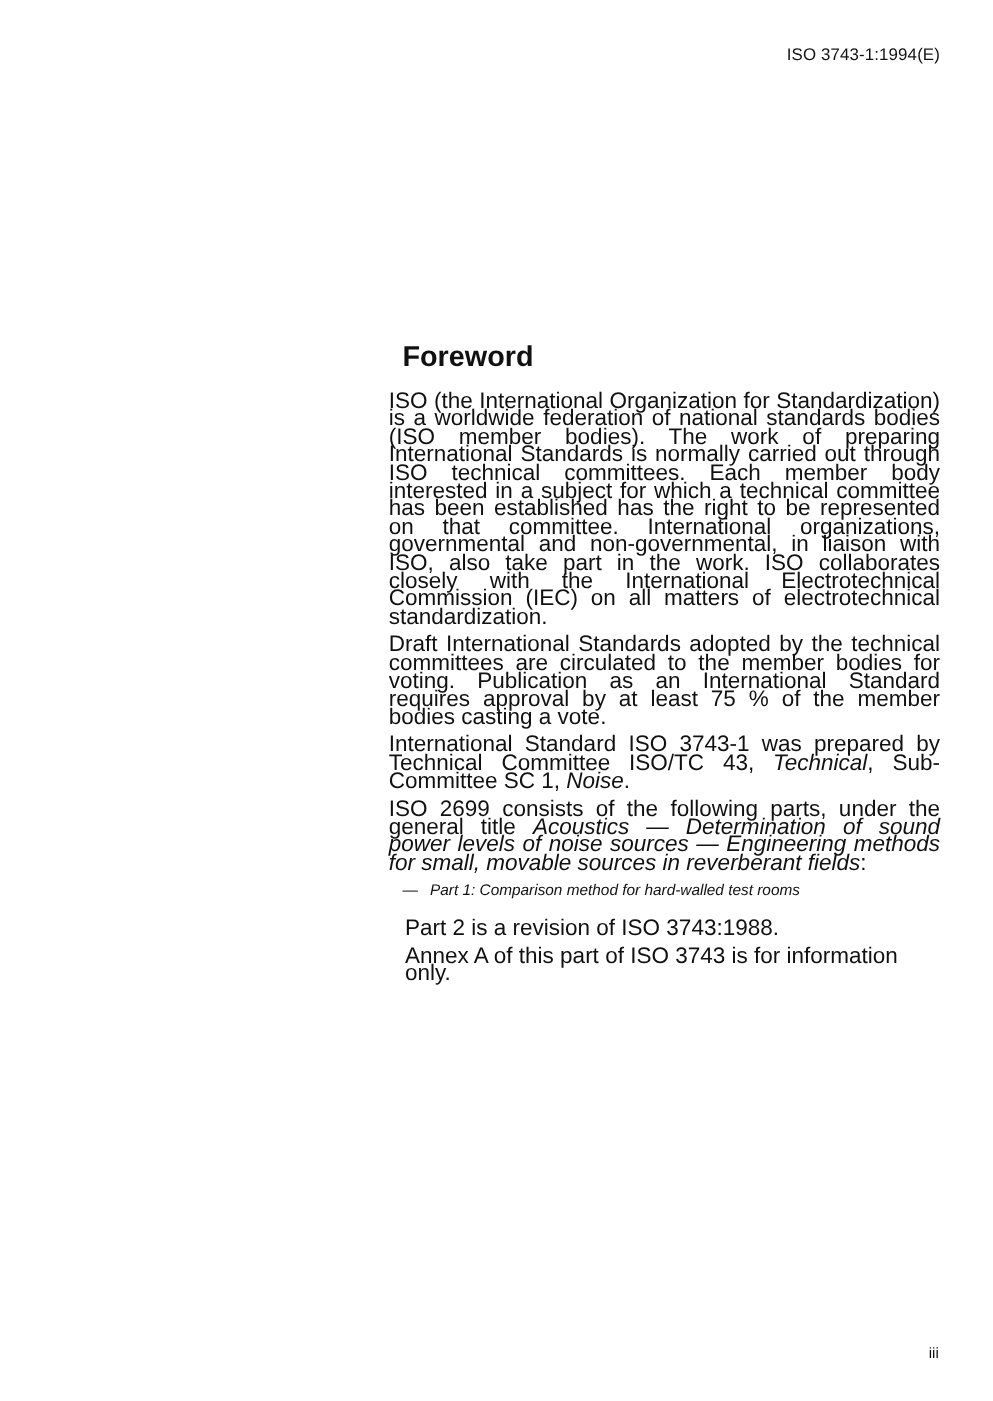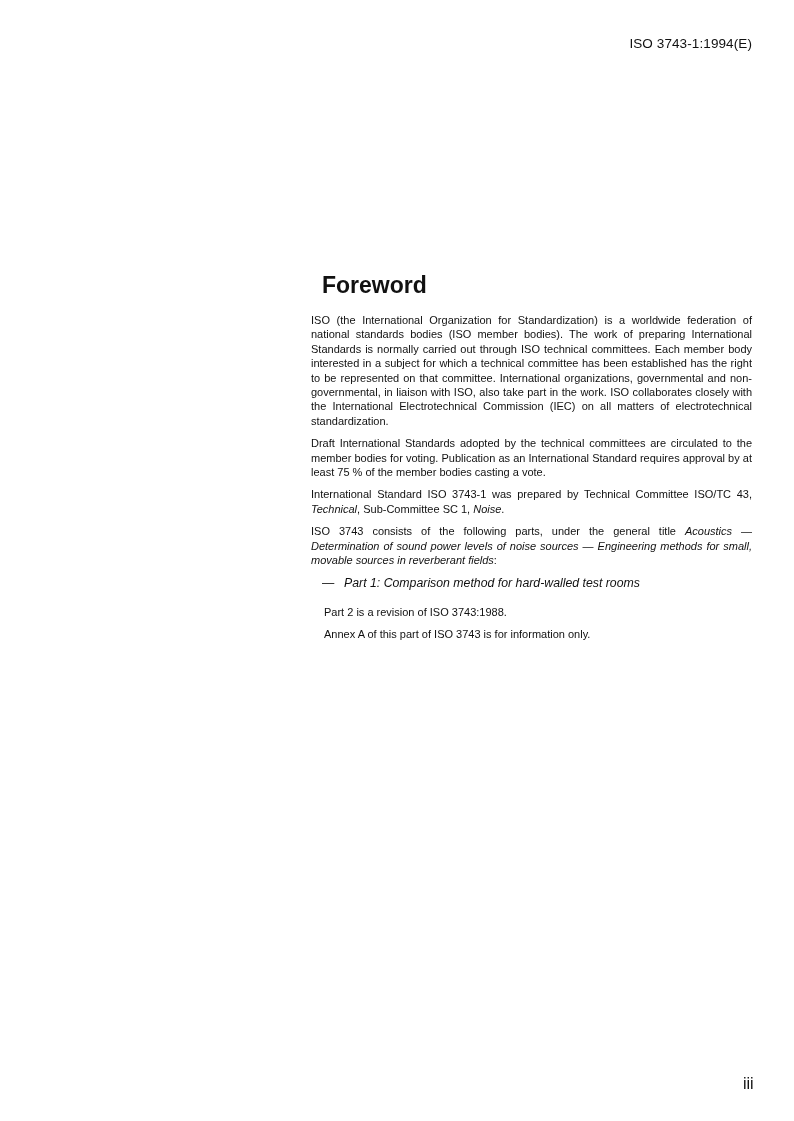--- a/index.html
+++ b/index.html
@@ -1,43 +1,43 @@
 <!DOCTYPE html>
 <html><head>
 <meta charset="utf-8">
 <style>
   html, body { margin: 0; padding: 0; background: #ffffff; }
   body { width: 794px; height: 1121px; position: relative; overflow: hidden;
          font-family: "Liberation Sans", sans-serif; color: #111111; }
   .header-id { position: absolute; top: 36px; right: 42px; font-weight: normal; font-size: 13.5px; letter-spacing: 0.1px; }
   .content { position: absolute; left: 311px; top: 272px; width: 441px; }
   .title { font-size: 23px; font-weight: bold; margin: 0 0 14px 11px; }
-  p { font-size: 11px; line-height: 14.4px; margin: 0 0 8px 0; text-align: justify; }
+  p { font-size: 18px; line-height: 14.4px; margin: 0 0 8px 0; text-align: justify; }
   p.nojust { text-align: left; margin-left: 13px; }
   .list { margin: 8px 0 10px 0; padding: 0; list-style: none; }
   .list li { font-size: 12.3px; line-height: 14.4px; font-style: italic; margin: 0 0 15px 11px; }
   .list li .dash { display: inline-block; width: 22px; font-style: normal; }
   i { font-style: italic; }
-  .page-num { position: absolute; top: 1075px; left: 743px; font-size: 16px; }
+  .page-num { position: absolute; top: 1075px; left: 743px; font-size: 12px; }
 </style>
 </head>
 <body>
 
 <div class="header-id">ISO 3743-1:1994(E)</div>
 
 <div class="content">
   <h1 class="title">Foreword</h1>
 
   <p>ISO (the International Organization for Standardization) is a worldwide federation of national standards bodies (ISO member bodies). The work of preparing International Standards is normally carried out through ISO technical committees. Each member body interested in a subject for which a technical committee has been established has the right to be represented on that committee. International organizations, governmental and non-governmental, in liaison with ISO, also take part in the work. ISO collaborates closely with the International Electrotechnical Commission (IEC) on all matters of electrotechnical standardization.</p>
 
   <p>Draft International Standards adopted by the technical committees are circulated to the member bodies for voting. Publication as an International Standard requires approval by at least 75 % of the member bodies casting a vote.</p>
 
   <p><span>International Standard ISO 3743-1 was prepared by Technical Committee ISO/TC 43, </span><i>Technical</i><span>, Sub-Committee SC 1, </span><i>Noise</i><span>.</span></p>
 
-  <p><span>ISO 3743 consists of the following parts, under the general title </span><i>Acoustics — Determination of sound power levels of noise sources — Engineering methods for small, movable sources in reverberant fields</i><span>:</span></p>
+  <p><span>ISO 2699 consists of the following parts, under the general title </span><i>Acoustics — Determination of sound power levels of noise sources — Engineering methods for small, movable sources in reverberant fields</i><span>:</span></p>
 
   <ul class="list">
     <li><span class="dash">—</span><span>Part 1: Comparison method for hard-walled test rooms</span></li>
   </ul>
 
   <p class="nojust">Part 2 is a revision of ISO 3743:1988.</p>
 
   <p class="nojust">Annex A of this part of ISO 3743 is for information only.</p>
 </div>
 

